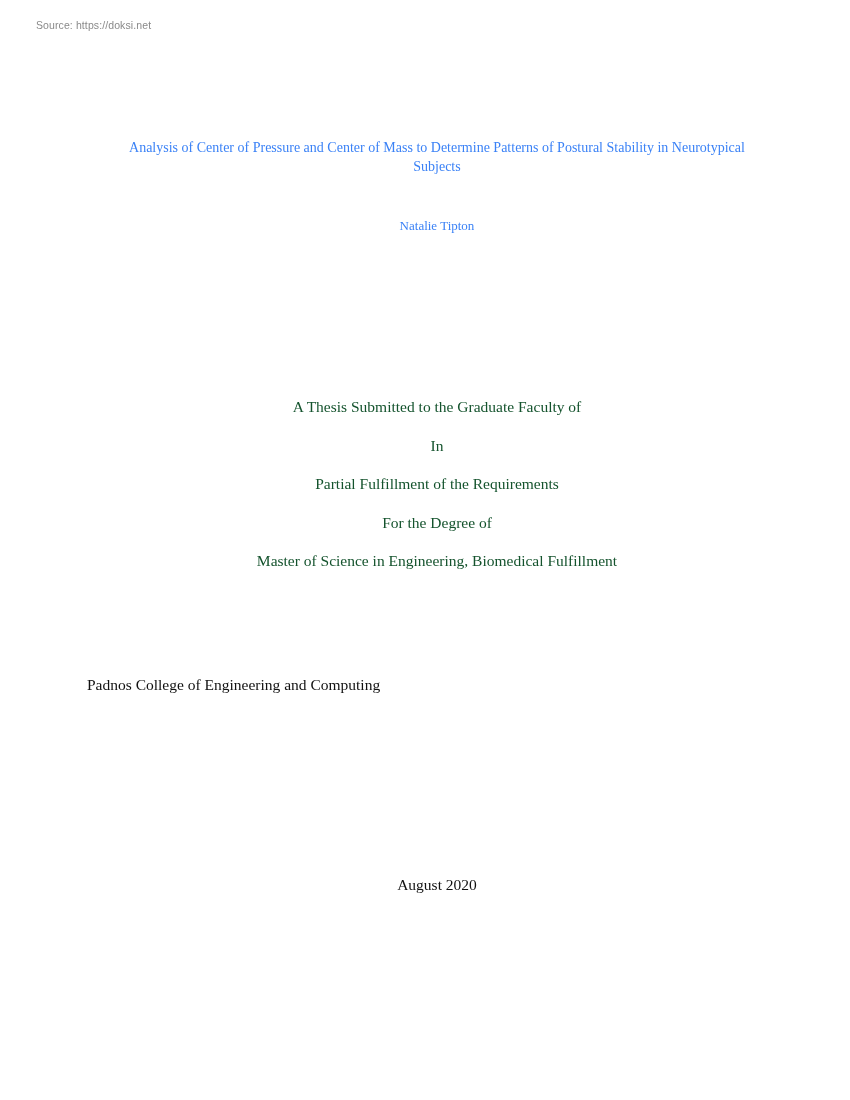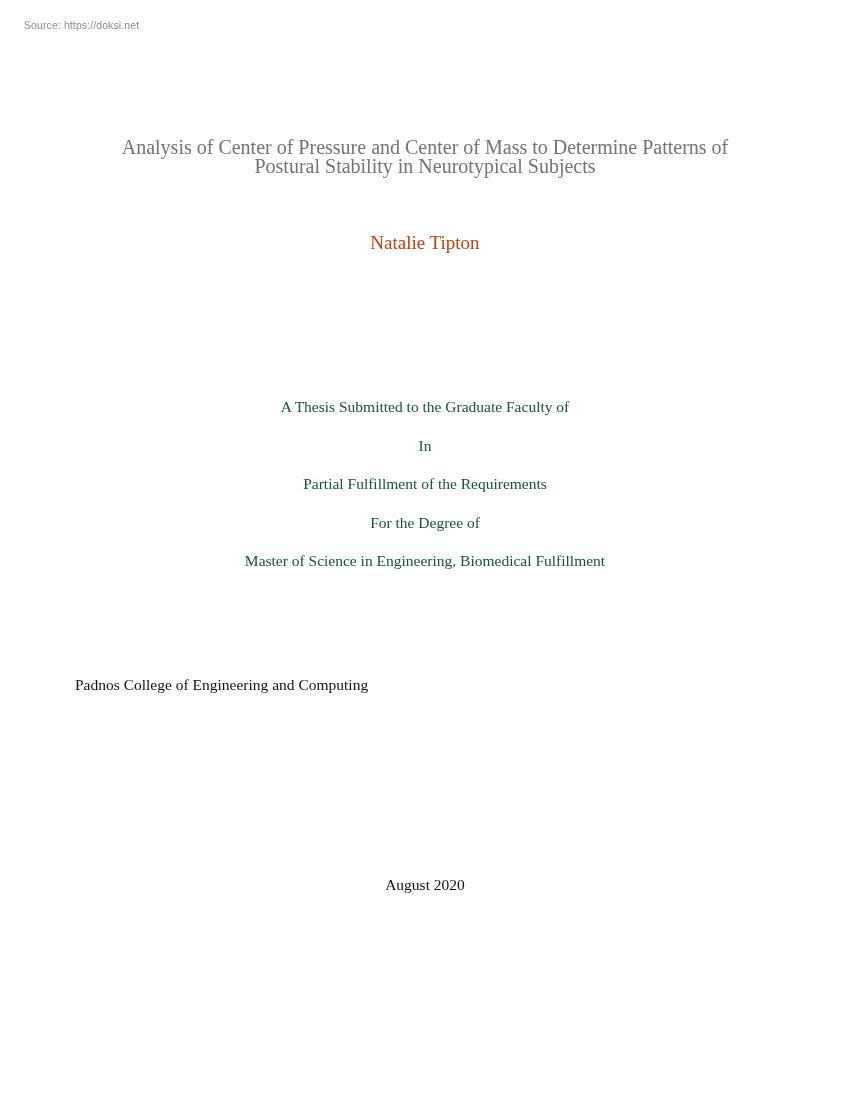--- a/index.html
+++ b/index.html
@@ -12,21 +12,21 @@
     height: 1100px;
     position: relative;
     font-family: "Liberation Serif", serif;
     color: #000000;
     overflow: hidden;
   }
 
   .page {
     position: absolute;
     top: 0;
-    left: 0;
+    left: 12px;
     width: 736px;
     height: 1100px;
     background: #ffffff;
   }
 
   .source-line {
     position: absolute;
     top: 19px;
     left: 24px;
     font-family: "Liberation Sans", sans-serif;
@@ -38,29 +38,29 @@
 
   .title-block {
     position: absolute;
     top: 138px;
     left: 95px;
     width: 660px;
     text-align: center;
   }
 
   .doc-title {
-    font-size: 20px;
+    font-size: 14px;
     line-height: 19px;
-    color: #737373;
+    color: #3b82f6;
   }
 
   .author {
-    margin-top: 56px;
-    font-size: 19px;
-    color: #c2410c;
+    margin-top: 42px;
+    font-size: 13px;
+    color: #3b82f6;
   }
 
   .submission-block {
     position: absolute;
     top: 388px;
     left: 75px;
     width: 700px;
     text-align: center;
   }
 

